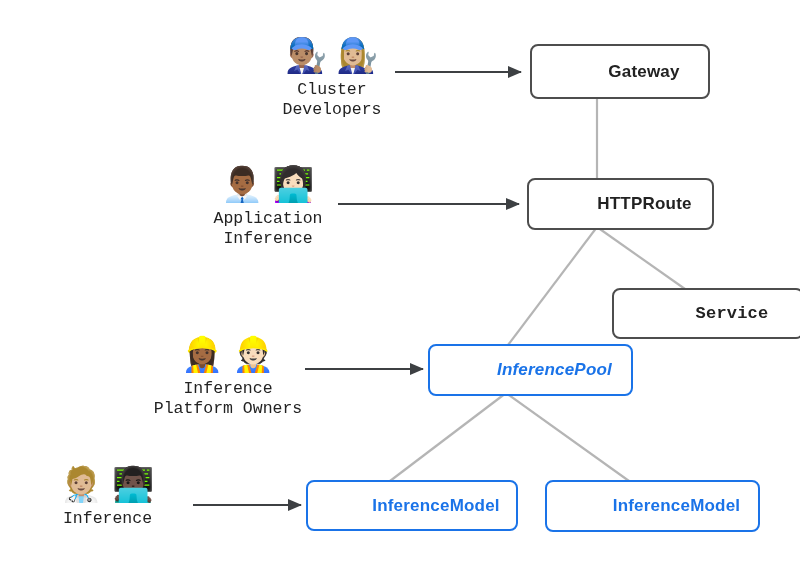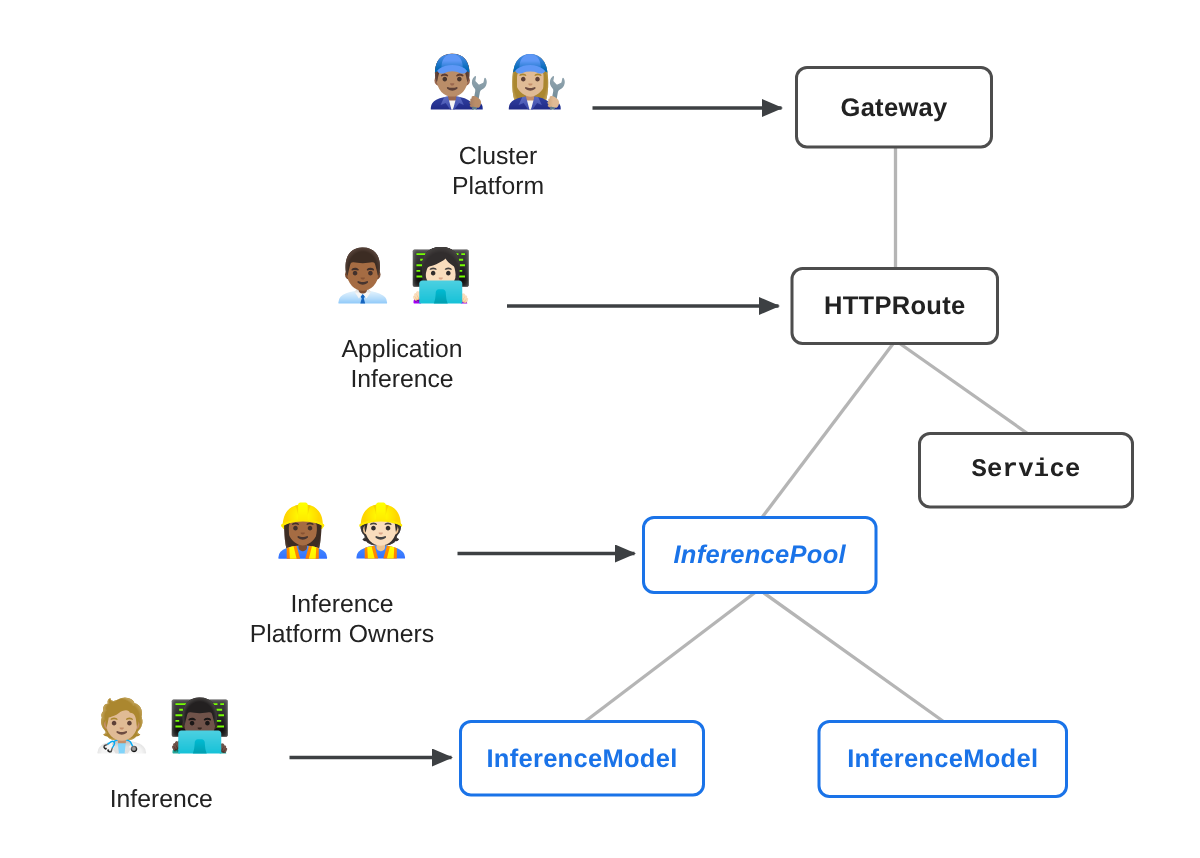--- a/index.html
+++ b/index.html
@@ -22,39 +22,41 @@
   .node {
     position: absolute;
     display: flex;
     align-items: center;
     justify-content: center;
     background: #ffffff;
     border-radius: 8px;
     font-weight: bold;
     font-size: 17px;
     letter-spacing: 0.2px;
+    padding-left: 48px;
   }
   .node.gray { border: 2.5px solid var(--box-border); color: var(--text); }
   .node.blue { border: 2.5px solid var(--blue); color: var(--blue); }
   .actor {
     position: absolute;
     text-align: center;
   }
   .actor .emoji {
     display: block;
     font-size: 34px;
     line-height: 1.15;
     white-space: nowrap;
   }
   .actor .label {
     display: block;
-    margin-top: 19px;
+    margin-top: 5px;
     font-size: 16.5px;
     line-height: 1.22;
     color: var(--text);
+    font-family: Liberation Mono, monospace;
   }
   
   #node-gateway         { left: 530px; top: 44px;  width: 128px; height: 51px; }
   #node-httproute       { left: 527px; top: 178px; width: 135px; height: 48px; align-items: center; }
   #node-service         { left: 612px; top: 288px; width: 140px; height: 47px; font-family: Liberation Mono, monospace; }
   #node-inferencepool   { left: 428px; top: 344px; width: 153px; height: 48px; font-style: italic; }
   #node-inferencemodel1 { left: 306px; top: 480px; width: 160px; height: 47px; }
   #node-inferencemodel2 { left: 545px; top: 480px; width: 163px; height: 48px; }
   
   #actor-cluster-operators  { left: 252px; top: 36px;  width: 160px; }
@@ -83,21 +85,21 @@
     <line class="arrow-line" x1="395" y1="72" x2="521" y2="72" marker-end="url(#arrowhead)"></line>
     <line class="arrow-line" x1="338" y1="204" x2="519" y2="204" marker-end="url(#arrowhead)"></line>
     <line class="arrow-line" x1="305" y1="369" x2="423" y2="369" marker-end="url(#arrowhead)"></line>
     <line class="arrow-line" x1="193" y1="505" x2="301" y2="505" marker-end="url(#arrowhead)"></line>
   </svg>
 
   <div class="actor" id="actor-cluster-operators">
     <span class="emoji">👨🏽‍🔧 👩🏼‍🔧</span>
     <span class="label">
       <span>Cluster</span><br>
-      <span>Platform</span>
+      <span>Developers</span>
     </span>
   </div>
 
   <div class="actor" id="actor-app-developers">
     <span class="emoji">👨🏾‍💼 👩🏻‍💻</span>
     <span class="label">
       <span>Application</span><br>
       <span>Inference</span>
     </span>
   </div>

